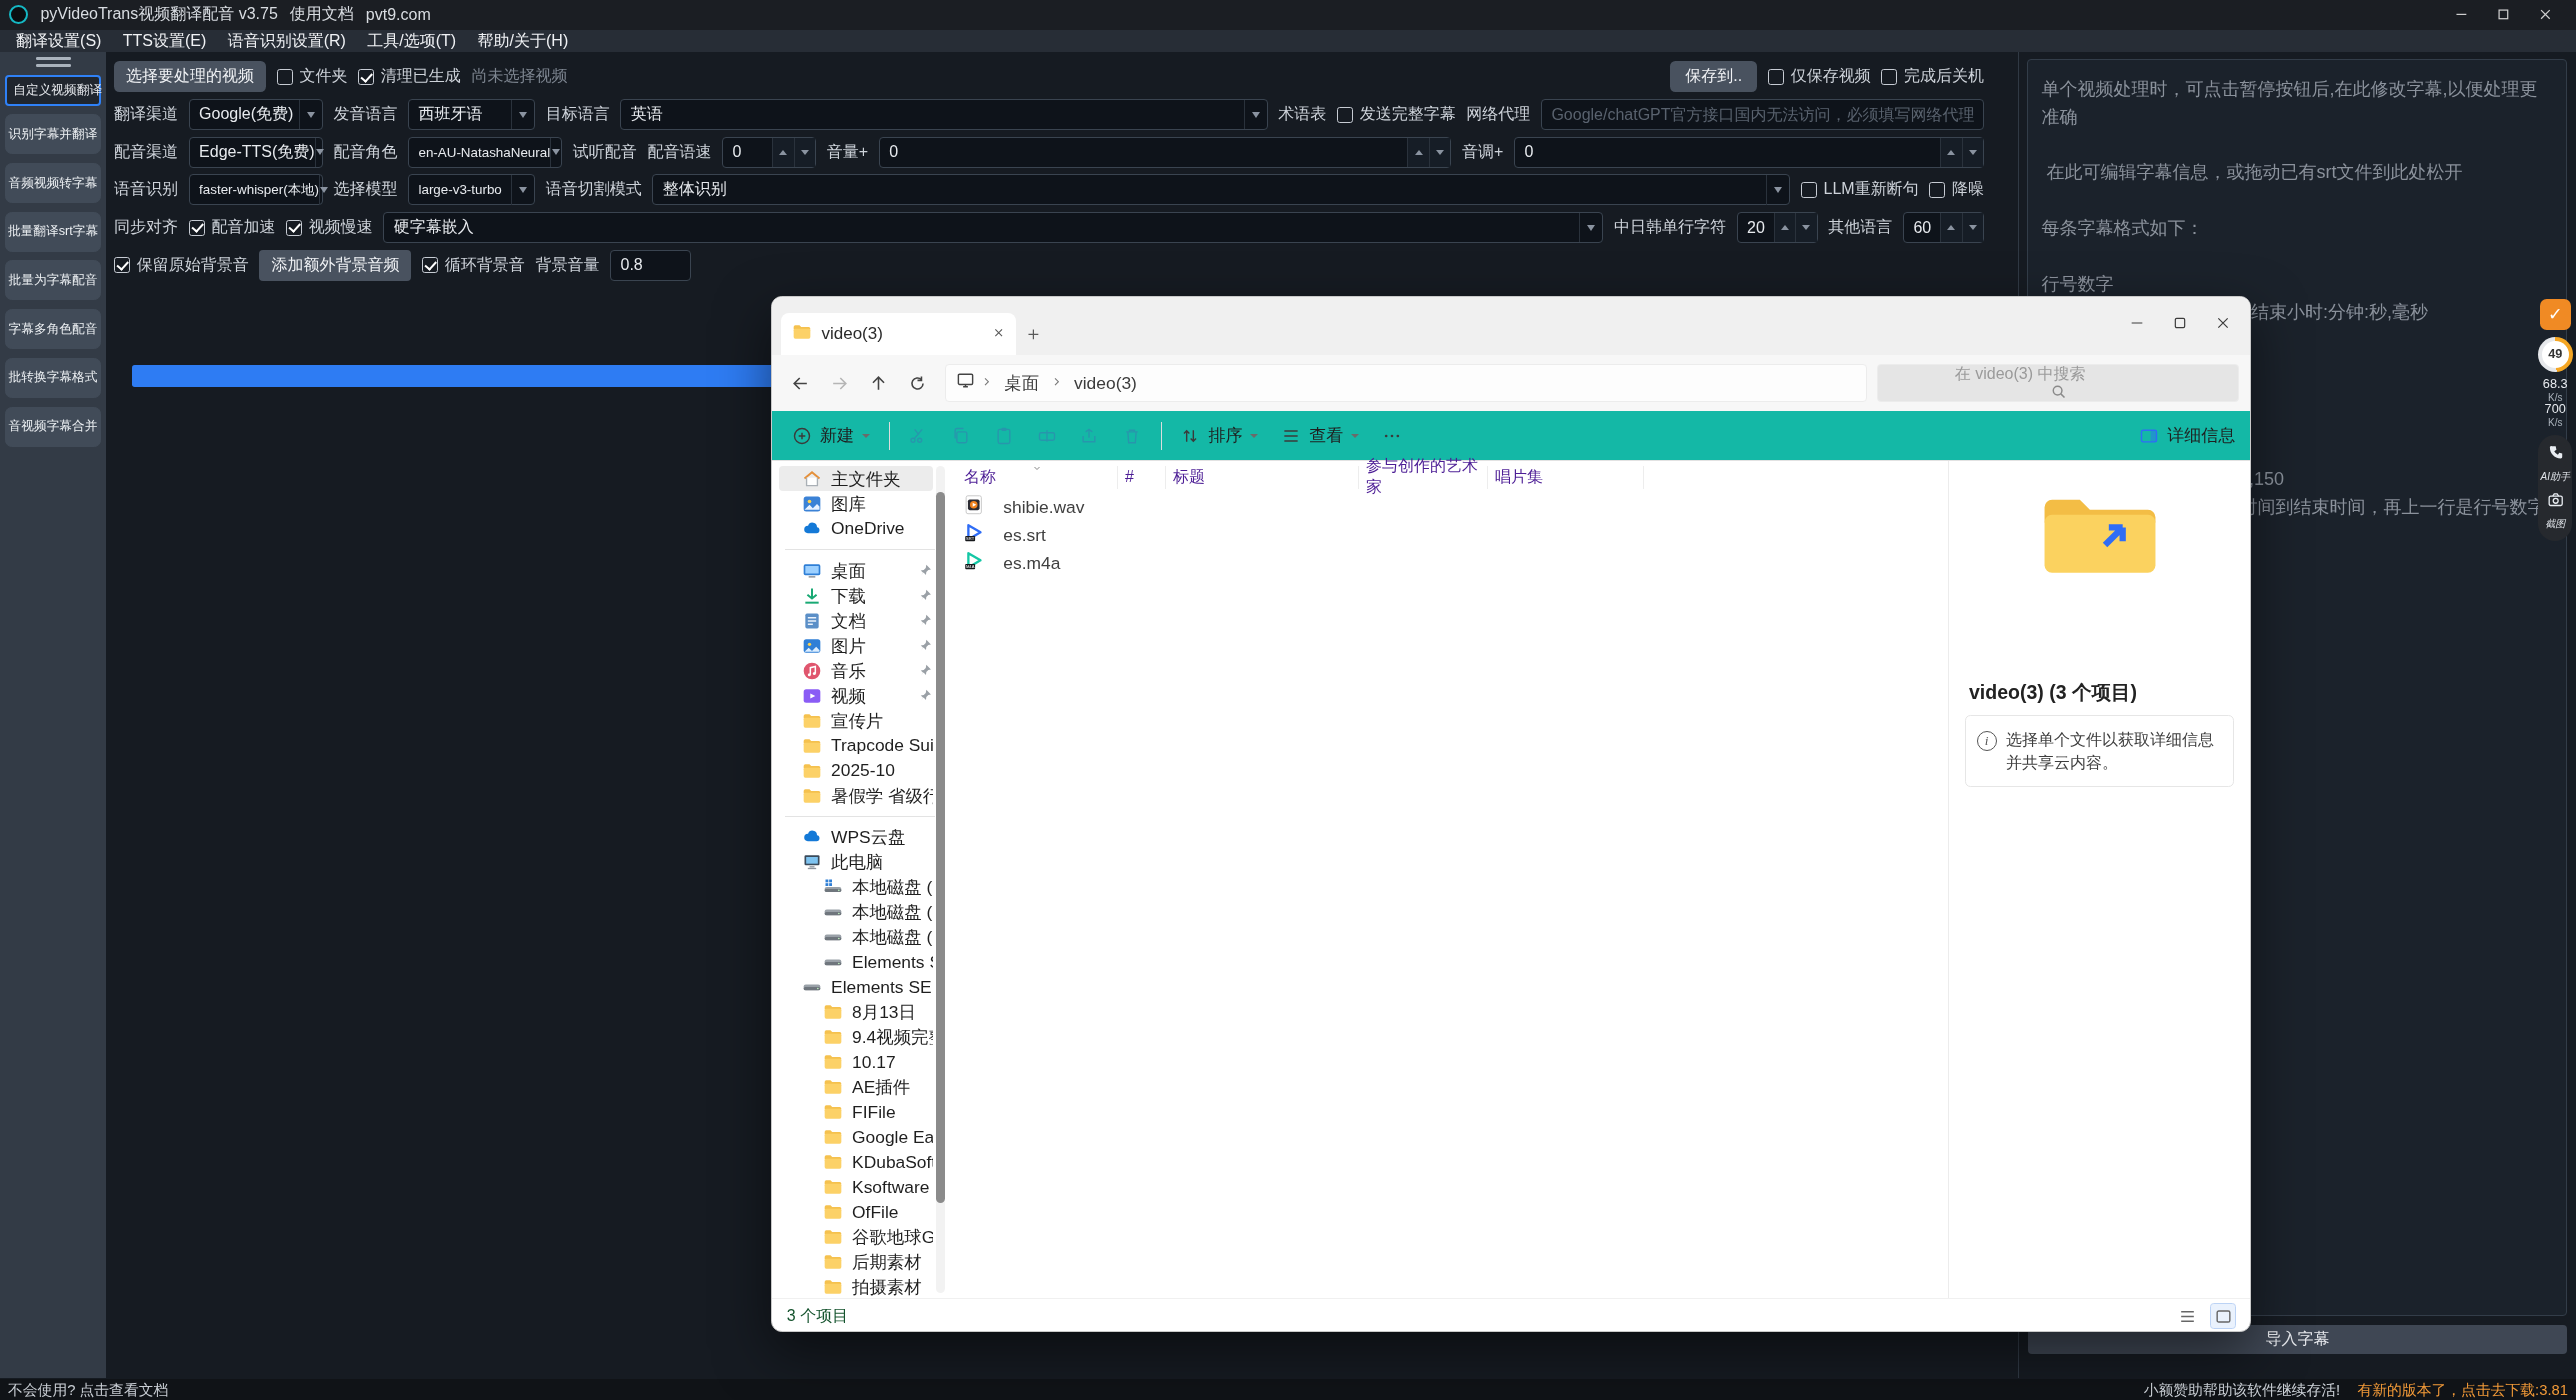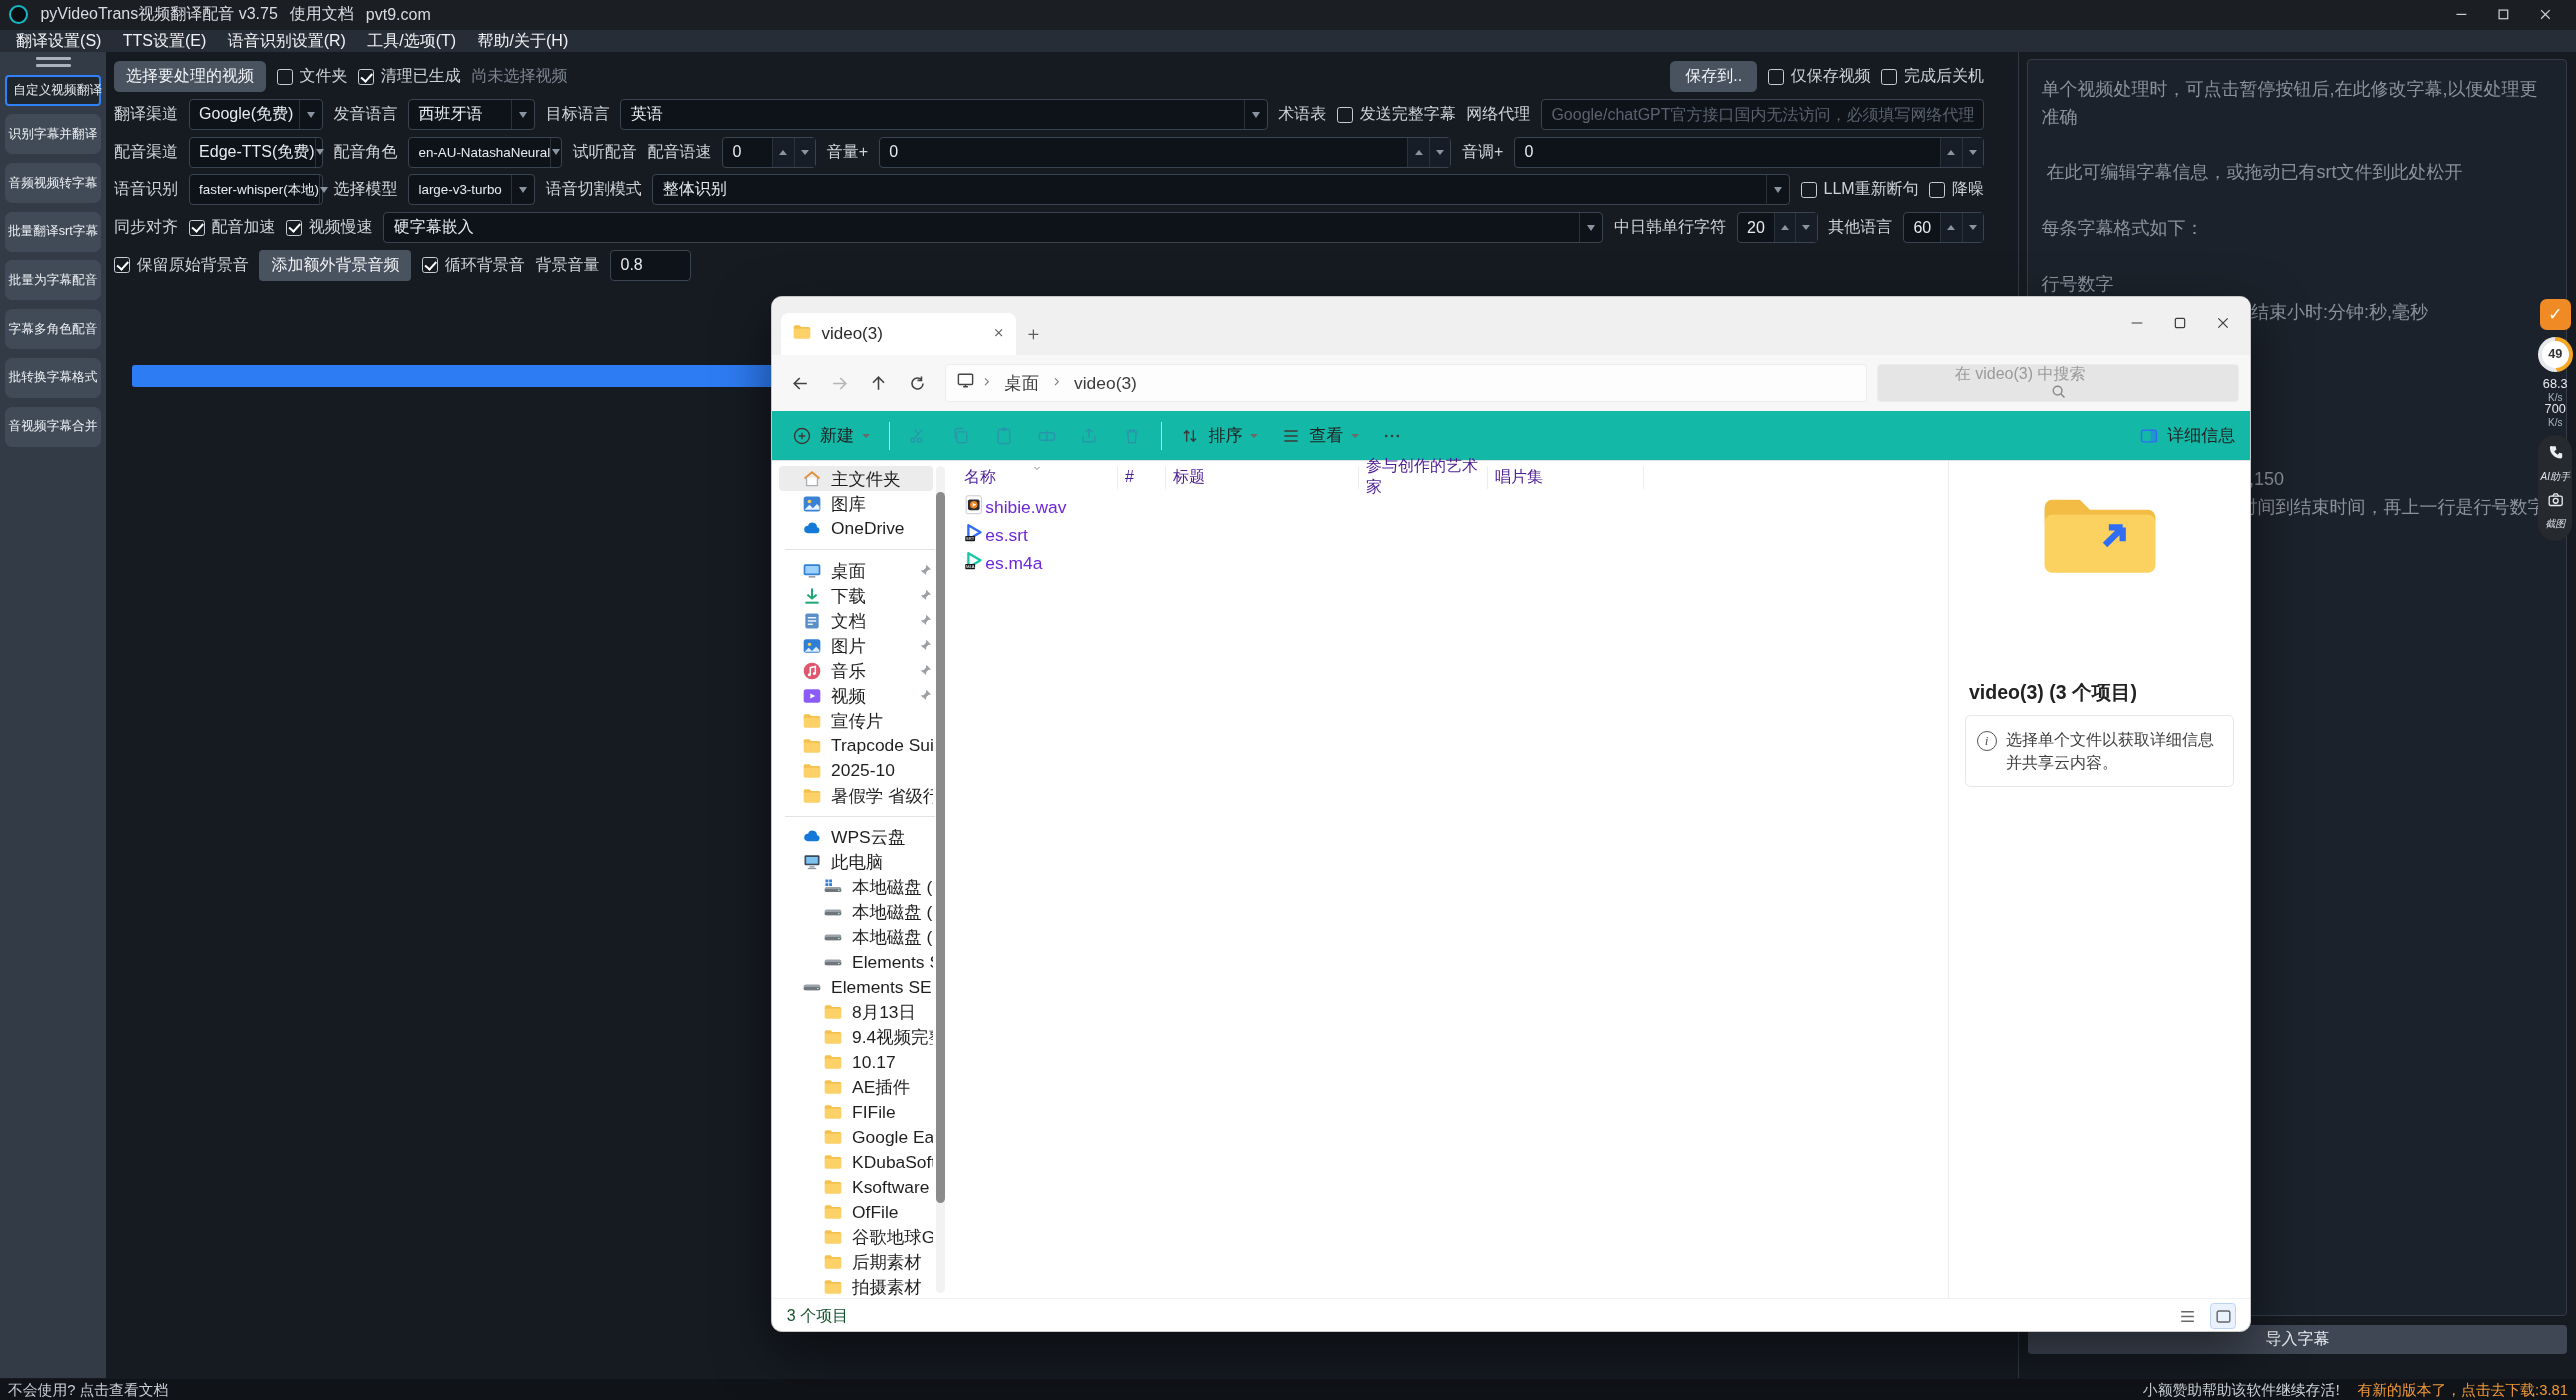--- a/index.html
+++ b/index.html
@@ -49,21 +49,21 @@
 
   
   .rightpanel { position:absolute; left:2018px; top:52px; width:558px; height:1326px; background:#161b22; border-left:1.3px solid #303944; padding:6.7px 8px; }
   .hintbox { position:absolute; left:8px; top:6.7px; right:9.4px; bottom:62px; background:#1b222b; border:0.7px solid #333d49; border-radius:4px; padding:16px 13.4px; color:#8b929c; font-size:18px; line-height:1.55; white-space:pre-wrap; overflow:hidden; }
   .importbtn { position:absolute; left:9.4px; bottom:24px; right:9.4px; height:29.5px; background:#3f4754; border-radius:4px; display:flex; align-items:center; justify-content:center; color:#e8eaee; font-size:16px; }
 
   
   .statusbar { position:absolute; left:0; bottom:0; width:2576px; height:22px; background:#101317; display:flex; align-items:center; padding:0 8px; font-size:14.8px; }
   .statusbar .sleft { color:#c9ced4; }
   .statusbar .sright { margin-left:auto; display:flex; gap:17.4px; }
-  .statusbar .plain { color:#cfd4da;font-family:Liberation Serif, serif; }
+  .statusbar .plain { color:#cfd4da; }
   .statusbar .link { color:#f29a38; }
 
   
   .explorer { position:absolute; left:771px; top:296px; width:1480px; height:1036px; background:#fff; border-radius:10.7px; border:0.7px solid #c9c9c9; box-shadow:0 20px 54px rgba(0,0,0,.5); overflow:hidden; color:#1b1b1b; font-size:17.4px; }
   .tabbar { height:58px; background:#f0f0f0; display:flex; align-items:flex-end; padding-left:9.4px; position:relative; }
   .tab { width:235px; height:42px; background:#fff; border-radius:8px 8px 0 0; display:flex; align-items:center; gap:9.4px; padding:0 10.7px; }
   .tab .ic svg { width:20px; height:20px; }
   .tab .tname { flex:1; font-size:17px; color:#2b2b2b; }
   .tab .tclose svg { width:13.4px; height:13.4px; }
   .newtab { width:34px; height:42px; display:flex; align-items:center; justify-content:center; }
@@ -102,21 +102,21 @@
   .nav-item .pin svg { width:14.8px; height:14.8px; }
   .nav-sep { height:0.7px; background:#e3e3e3; margin:8px 13.4px; }
   .ex-scroll { position:absolute; right:2.7px; top:5.4px; bottom:5.4px; width:9.4px; background:#f2f2f2; border-radius:4.7px; }
   .ex-thumb { position:absolute; right:2.7px; top:31px; width:9.4px; height:711px; background:#8b8b8b; border-radius:4.7px; }
   .ex-list { flex:1; padding:0 0 0 9.4px; position:relative; }
   .lheader { display:flex; height:32px; align-items:center; color:#4c1d95; font-size:16px; position:relative; }
   .lheader .col { height:23px; display:flex; align-items:center; padding-left:6.7px; border-right:0.7px solid #ededed; }
   .sortchev { position:absolute; left:74px; top:-1.3px; }
   .sortchev svg { width:12px; height:12px; }
   .c0{width:161px;} .c1{width:48px;} .c2{width:193px;} .c3{width:129px;} .c4{width:156px;}
-  .file-row { display:flex; align-items:center; height:28px; gap:1px; padding-left:5.4px; font-size:17.4px; color:#6d28d9; }
+  .file-row { display:flex; align-items:center; height:28px; gap:19px; padding-left:5.4px; font-size:17.4px; color:#404040; }
   .file-row .ic svg { width:21.5px; height:21.5px; }
   .ex-details { width:302px; border-left:0.7px solid #ececec; position:relative; }
   .bigfolder { position:absolute; left:50%; top:27px; transform:translateX(-50%); width:121px; }
   .bigfolder svg { width:121px; height:94px; }
   .dtitle { position:absolute; left:20px; top:218px; font-size:19.5px; font-weight:700; color:#222; }
   .dcard { position:absolute; left:16px; right:16px; top:254px; border:0.7px solid #e6e6e6; border-radius:5.4px; padding:12px 10.7px; display:flex; gap:9.4px; color:#3e3e3e; font-size:16px; line-height:1.45; }
   .infoi { flex:0 0 auto; width:20px; height:20px; border:1.3px solid #555; border-radius:50%; display:flex; align-items:center; justify-content:center; font-size:13.4px; color:#555; margin-top:2.7px; font-style:italic; font-family:"Liberation Serif",serif; }
   .ex-status { height:35px; border-top:0.7px solid #f0f0f0; display:flex; align-items:center; padding:0 14.8px; color:#14532d; font-size:16px; }
   .viewtoggles { margin-left:auto; display:flex; gap:10.7px; align-items:center; }
   .viewtoggles span { display:flex; padding:2.7px; border-radius:2.7px; }

